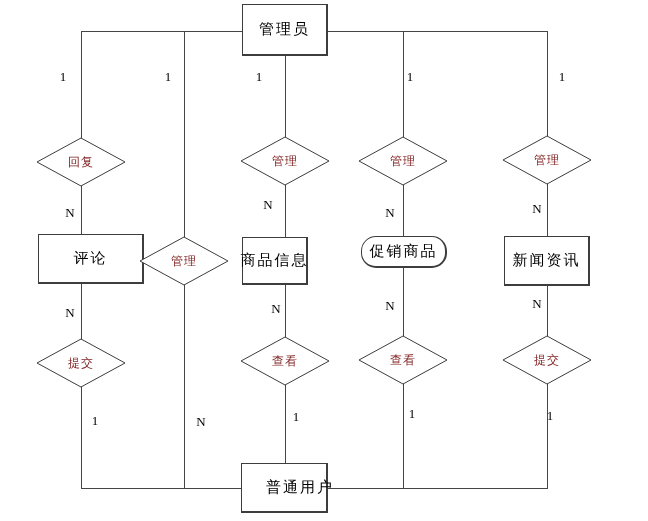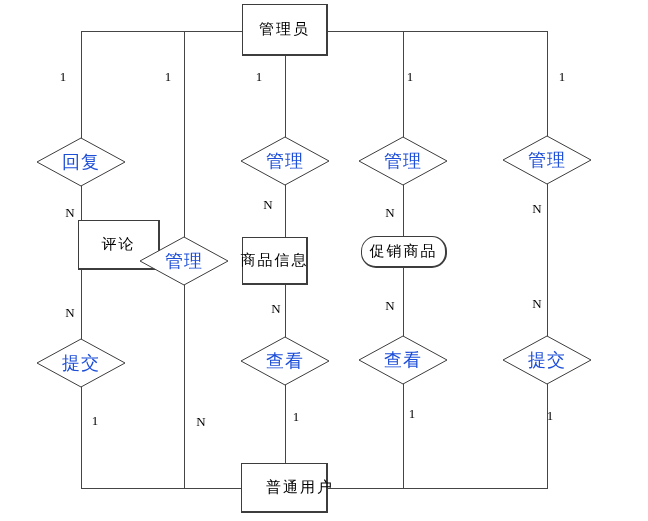--- a/index.html
+++ b/index.html
@@ -29,22 +29,22 @@
     white-space: nowrap;
   }
   .diamond { position: absolute; z-index: 2; }
   .diamond svg { display: block; }
   .diamond .dlabel {
     position: absolute;
     left: 0; top: 0; right: 0; bottom: 0;
     display: flex;
     align-items: center;
     justify-content: center;
-    font-size: 18px;
-    color: #1d4ed8;
+    font-size: 12px;
+    color: #7f1d1d;
     letter-spacing: 1px;
     white-space: nowrap;
   }
   .card {
     position: absolute;
     transform: translate(-50%, -50%);
     font-family: "Liberation Serif", serif;
     font-size: 13px;
     color: #000000;
     z-index: 3;
@@ -60,28 +60,31 @@
   <div class="line" style="left:81px; top:488px; width:466px; height:1px;"></div>
   <div class="line" style="left:81px; top:31px; width:1px; height:458px;"></div>
   <div class="line" style="left:184px; top:31px; width:1px; height:458px;"></div>
   <div class="line" style="left:285px; top:31px; width:1px; height:458px;"></div>
   <div class="line" style="left:403px; top:31px; width:1px; height:458px;"></div>
   <div class="line" style="left:547px; top:31px; width:1px; height:458px;"></div>
 
   <div class="entity" style="left:242px; top:4px; width:86px; height:52px;">
     <span>管理员</span>
   </div>
-  <div class="entity" style="left:38px; top:220px; width:82px; height:50px;margin-left:40px;">
+  <div class="entity" style="left:38px; top:234px; width:106px; height:50px;">
     <span>评论</span>
   </div>
   <div class="entity" style="left:242px; top:237px; width:66px; height:48px;">
     <span>商品信息</span>
   </div>
   <div class="entity" style="left:361px; top:236px; width:86px; height:32px;border-radius:15px;">
     <span>促销商品</span>
+  </div>
+  <div class="entity" style="left:504px; top:236px; width:86px; height:50px;">
+    <span>新闻资讯</span>
   </div>
   <div class="entity" style="left:241px; top:463px; width:87px; height:50px;padding-left:32px;">
     <span>普通用户</span>
   </div>
 
   <div class="diamond" style="left:36px; top:137px; width:90px; height:50px;">
     <svg width="90" height="50" viewBox="0 0 90 50">
       <polygon points="45,1 89,25 45,49 1,25" fill="#ffffff" stroke="#3d3d3d" stroke-width="1"></polygon>
     </svg>
     <span class="dlabel">回复</span>

